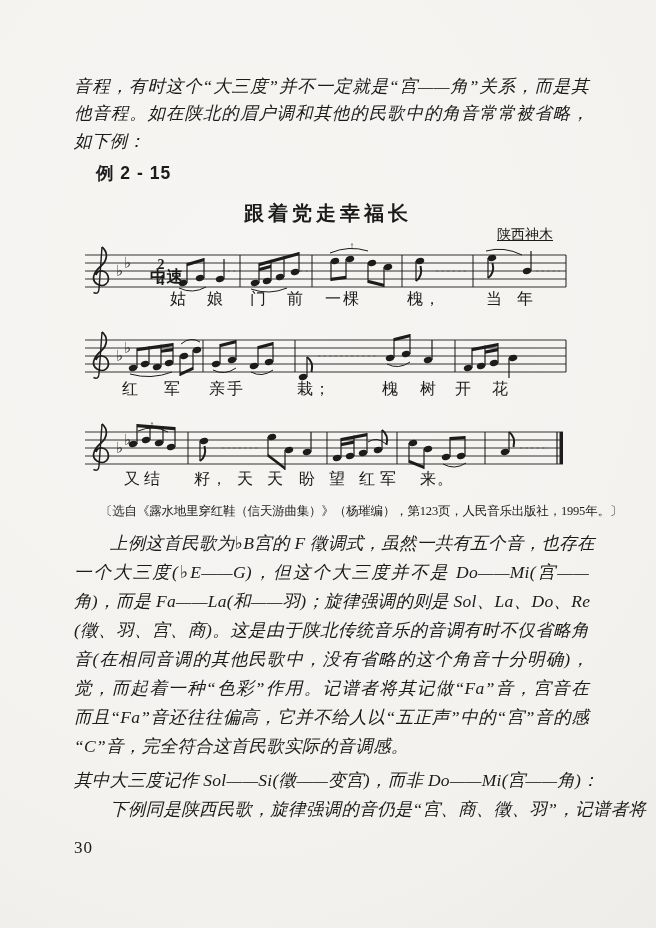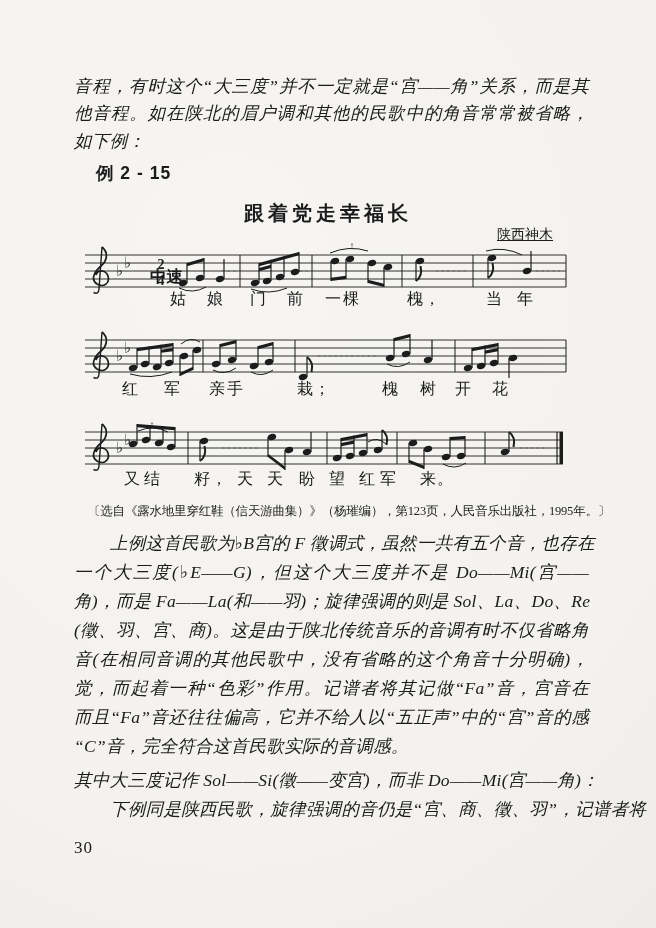--- a/index.html
+++ b/index.html
@@ -15,21 +15,21 @@
   .para .line.nojust{text-align-last:left;}
   .para .line.indent{text-indent:36px;}
   .p2 .line, .p3 .line{height:29px;line-height:29px;}
   .example-label{position:absolute;left:96px;top:161px;font-size:17.5px;font-weight:bold;letter-spacing:1px;font-family:"Liberation Sans","DejaVu Sans",sans-serif;}
   .song-title{position:absolute;left:0;top:200px;width:656px;text-align:center;font-size:20px;letter-spacing:4px;font-weight:600;}
   .tempo{position:absolute;left:150px;top:224px;font-size:16.5px;font-weight:bold;margin-top:42px;}
   .region{position:absolute;left:497px;top:226px;font-size:14px;text-decoration:underline;}
   .staff-svg{position:absolute;pointer-events:none;}
   .lyrics{position:absolute;left:0;top:0;width:656px;height:22px;}
   .lyrics .syl{position:absolute;top:0;font-size:16px;letter-spacing:1px;white-space:nowrap;}
-  .citation{position:absolute;left:88px;top:503px;width:495px;font-size:12.5px;letter-spacing:-.2px;white-space:nowrap;}
+  .citation{position:absolute;left:100px;top:503px;width:495px;font-size:12.5px;letter-spacing:-.2px;white-space:nowrap;}
   .page-number{position:absolute;left:74px;top:838px;font-size:17px;letter-spacing:1px;}
   .watermark{position:absolute;left:452px;top:940px;font-size:12px;font-family:Liberation Serif, serif;}
   .wm-name{color:#979490;letter-spacing:1px;}
   .wm-url{color:#c8602c;margin-left:6px;}
 </style>
 </head>
 <body>
 
 <div class="page">
 

